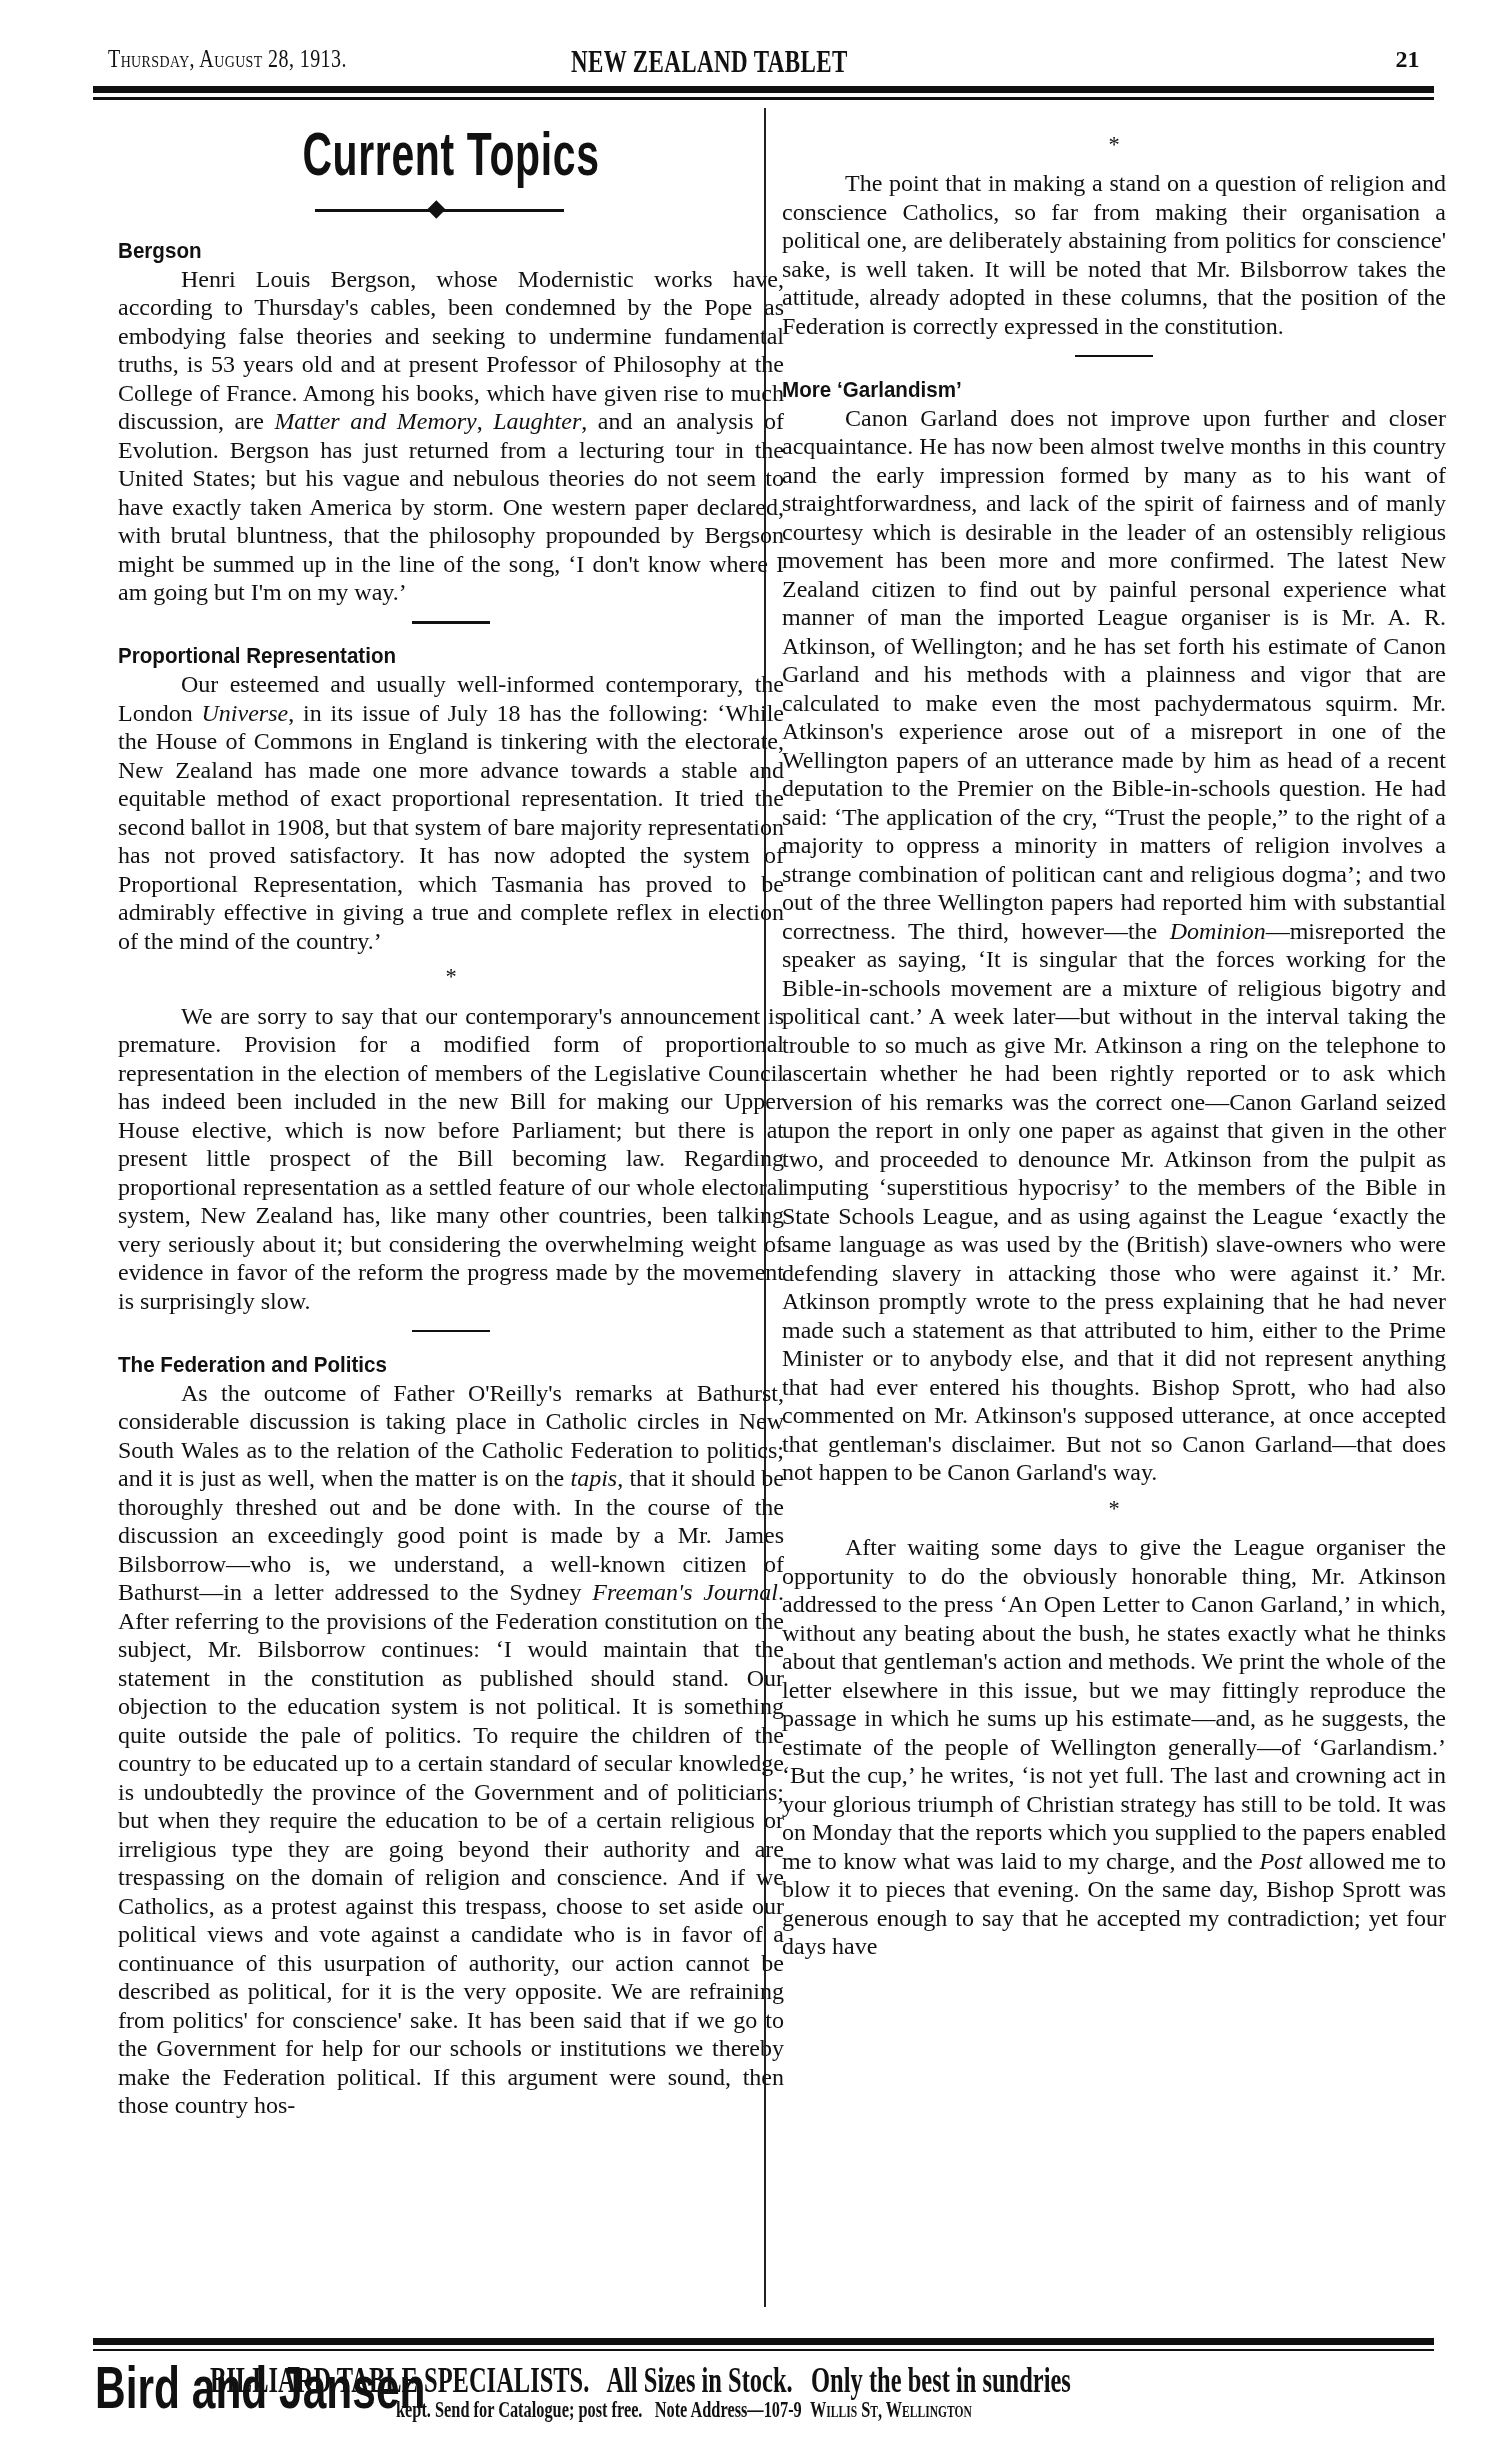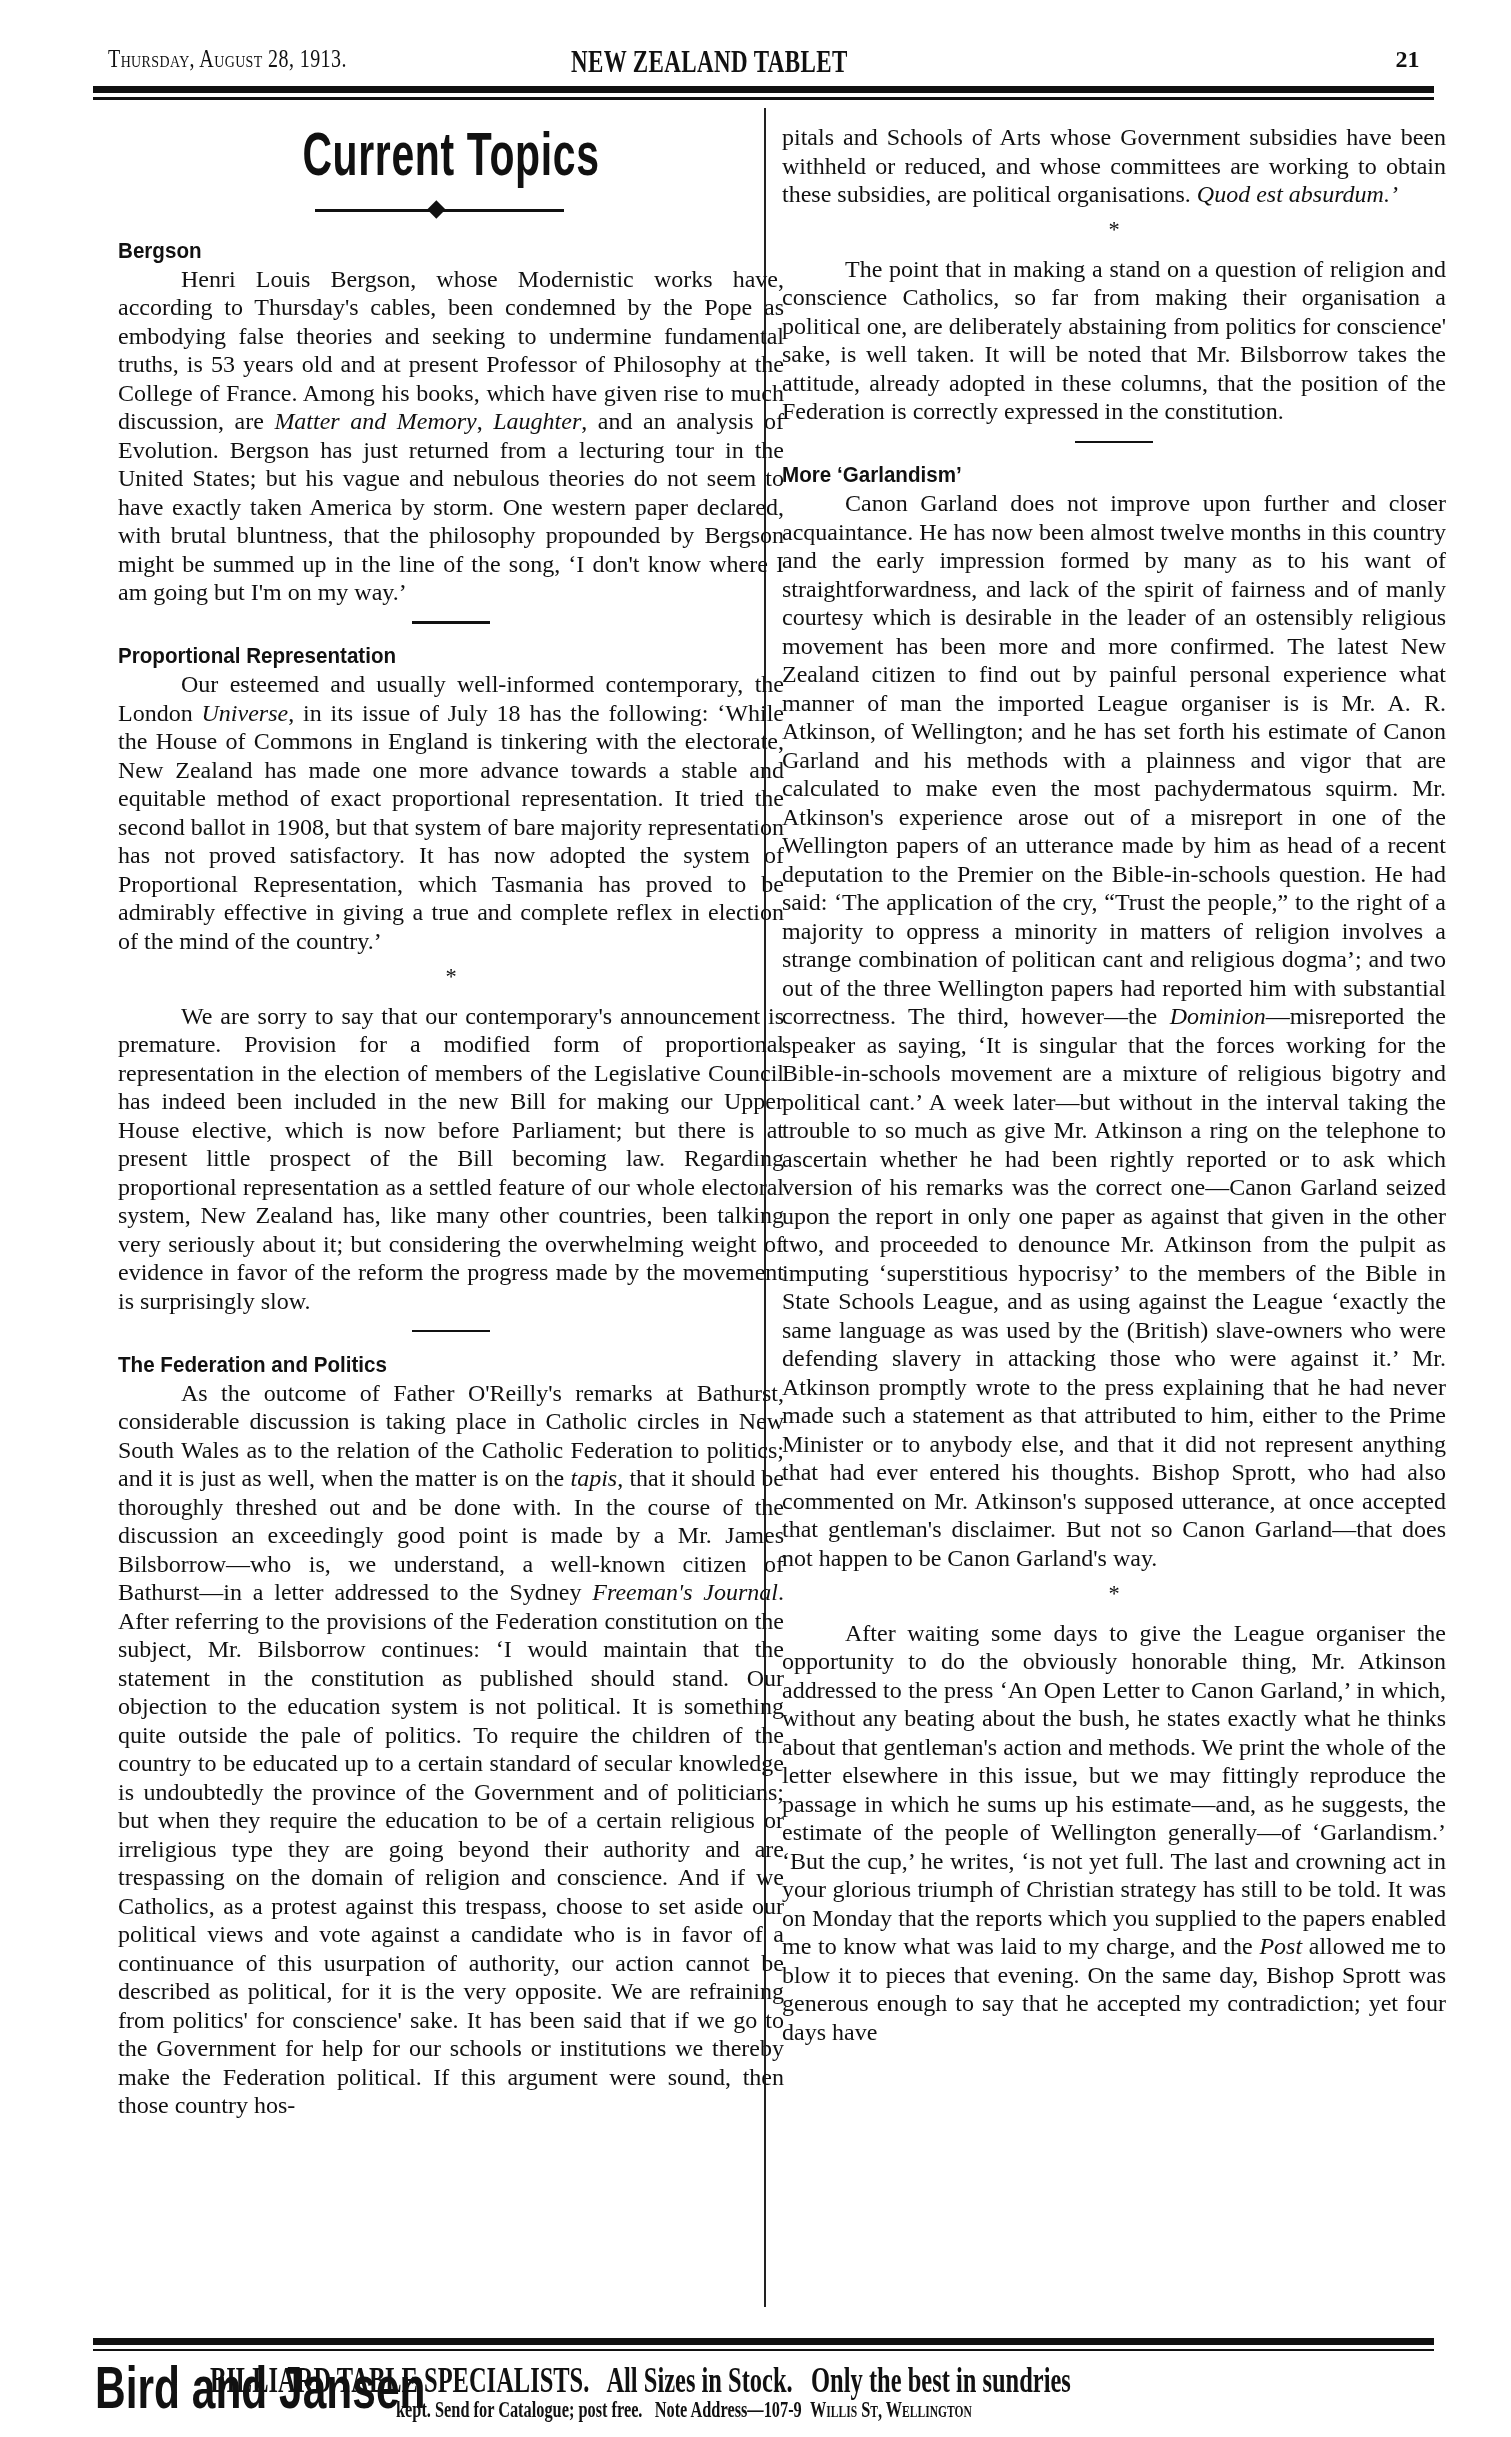--- a/index.html
+++ b/index.html
@@ -71,21 +71,20 @@
   <div class="star">*</div>
   <p>We are sorry to say that our contemporary's announcement is premature. Provision for a modified form of proportional representation in the election of members of the Legislative Council has indeed been included in the new Bill for making our Upper House elective, which is now before Parliament; but there is at present little prospect of the Bill becoming law. Regarding proportional representation as a settled feature of our whole electoral system, New Zealand has, like many other countries, been talking very seriously about it; but considering the overwhelming weight of evidence in favor of the reform the progress made by the movement is surprisingly slow.</p>
 
   <div class="short-rule"></div>
 
   <h2 class="section-head">The Federation and Politics</h2>
   <p><span>As the outcome of Father O'Reilly's remarks at Bathurst, considerable discussion is taking place in Catholic circles in New South Wales as to the relation of the Catholic Federation to politics; and it is just as well, when the matter is on the </span><em>tapis</em><span>, that it should be thoroughly threshed out and be done with. In the course of the discussion an exceedingly good point is made by a Mr. James Bilsborrow—who is, we understand, a well-known citizen of Bathurst—in a letter addressed to the Sydney </span><em>Freeman's Journal</em><span>. After referring to the provisions of the Federation constitution on the subject, Mr. Bilsborrow continues: ‘I would maintain that the statement in the constitution as published should stand. Our objection to the education system is not political. It is something quite outside the pale of politics. To require the children of the country to be educated up to a certain standard of secular knowledge is undoubtedly the province of the Government and of politicians; but when they require the education to be of a certain religious or irreligious type they are going beyond their authority and are trespassing on the domain of religion and conscience. And if we Catholics, as a protest against this trespass, choose to set aside our political views and vote against a candidate who is in favor of a continuance of this usurpation of authority, our action cannot be described as political, for it is the very opposite. We are refraining from politics' for conscience' sake. It has been said that if we go to the Government for help for our schools or institutions we thereby make the Federation political. If this argument were sound, then those country hos-</span></p>
 </div>
 
 <div class="col col-right">
-  <p class="noindent"><span>pitals and Schools of Arts whose Government subsidies have been withheld or reduced, and whose committees are working to obtain these subsidies, are political organisations. </span><em>Quod est absurdum.’</em></p>
   <div class="star">*</div>
   <p>The point that in making a stand on a question of religion and conscience Catholics, so far from making their organisation a political one, are deliberately abstaining from politics for conscience' sake, is well taken. It will be noted that Mr. Bilsborrow takes the attitude, already adopted in these columns, that the position of the Federation is correctly expressed in the constitution.</p>
 
   <div class="short-rule"></div>
 
   <h2 class="section-head">More ‘Garlandism’</h2>
   <p><span>Canon Garland does not improve upon further and closer acquaintance. He has now been almost twelve months in this country and the early impression formed by many as to his want of straightforwardness, and lack of the spirit of fairness and of manly courtesy which is desirable in the leader of an ostensibly religious movement has been more and more confirmed. The latest New Zealand citizen to find out by painful personal experience what manner of man the imported League organiser is is Mr. A. R. Atkinson, of Wellington; and he has set forth his estimate of Canon Garland and his methods with a plainness and vigor that are calculated to make even the most pachydermatous squirm. Mr. Atkinson's experience arose out of a misreport in one of the Wellington papers of an utterance made by him as head of a recent deputation to the Premier on the Bible-in-schools question. He had said: ‘The application of the cry, “Trust the people,” to the right of a majority to oppress a minority in matters of religion involves a strange combination of politican cant and religious dogma’; and two out of the three Wellington papers had reported him with substantial correctness. The third, however—the </span><em>Dominion</em><span>—misreported the speaker as saying, ‘It is singular that the forces working for the Bible-in-schools movement are a mixture of religious bigotry and political cant.’ A week later—but without in the interval taking the trouble to so much as give Mr. Atkinson a ring on the telephone to ascertain whether he had been rightly reported or to ask which version of his remarks was the correct one—Canon Garland seized upon the report in only one paper as against that given in the other two, and proceeded to denounce Mr. Atkinson from the pulpit as imputing ‘superstitious hypocrisy’ to the members of the Bible in State Schools League, and as using against the League ‘exactly the same language as was used by the (British) slave-owners who were defending slavery in attacking those who were against it.’ Mr. Atkinson promptly wrote to the press explaining that he had never made such a statement as that attributed to him, either to the Prime Minister or to anybody else, and that it did not represent anything that had ever entered his thoughts. Bishop Sprott, who had also commented on Mr. Atkinson's supposed utterance, at once accepted that gentleman's disclaimer. But not so Canon Garland—that does not happen to be Canon Garland's way.</span></p>
   <div class="star">*</div>
   <p><span>After waiting some days to give the League organiser the opportunity to do the obviously honorable thing, Mr. Atkinson addressed to the press ‘An Open Letter to Canon Garland,’ in which, without any beating about the bush, he states exactly what he thinks about that gentleman's action and methods. We print the whole of the letter elsewhere in this issue, but we may fittingly reproduce the passage in which he sums up his estimate—and, as he suggests, the estimate of the people of Wellington generally—of ‘Garlandism.’ ‘But the cup,’ he writes, ‘is not yet full. The last and crowning act in your glorious triumph of Christian strategy has still to be told. It was on Monday that the reports which you supplied to the papers enabled me to know what was laid to my charge, and the </span><em>Post</em><span> allowed me to blow it to pieces that evening. On the same day, Bishop Sprott was generous enough to say that he accepted my contradiction; yet four days have</span></p>
 </div>

